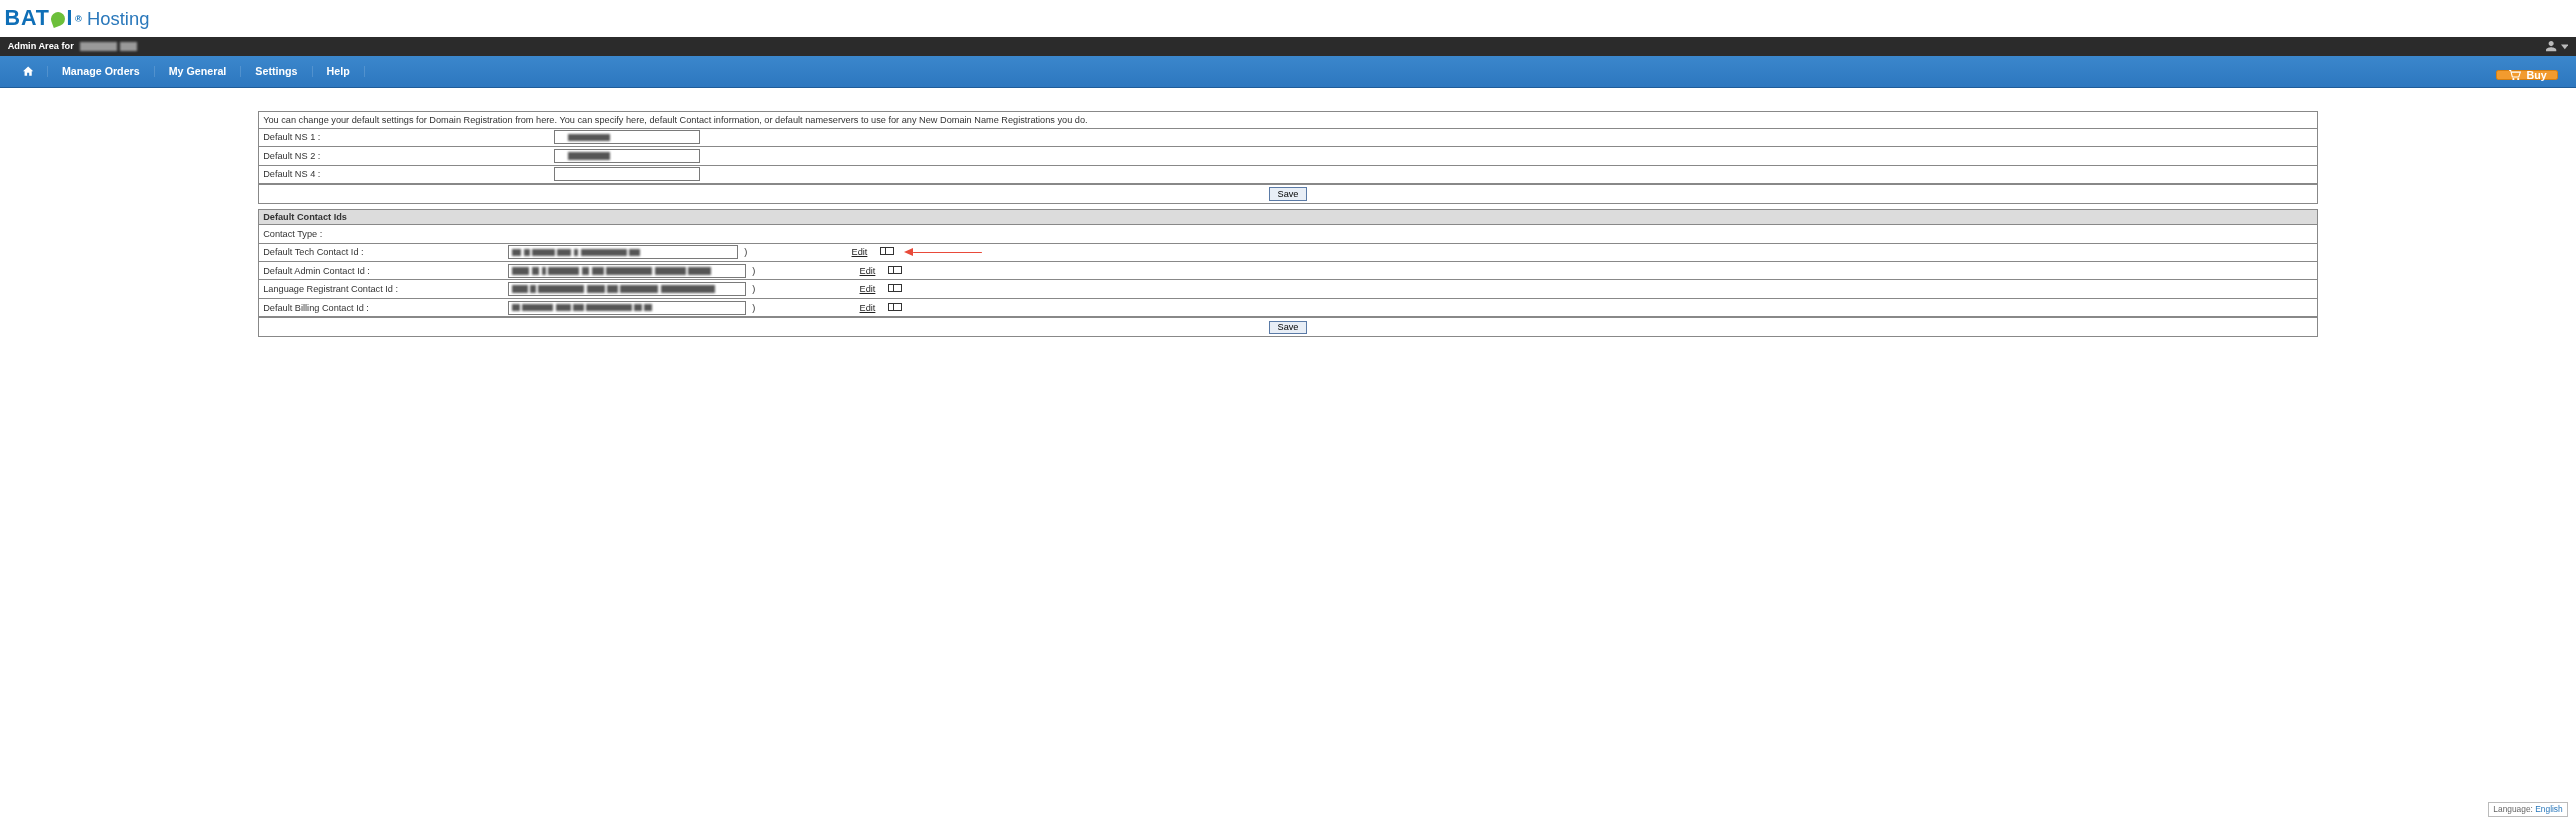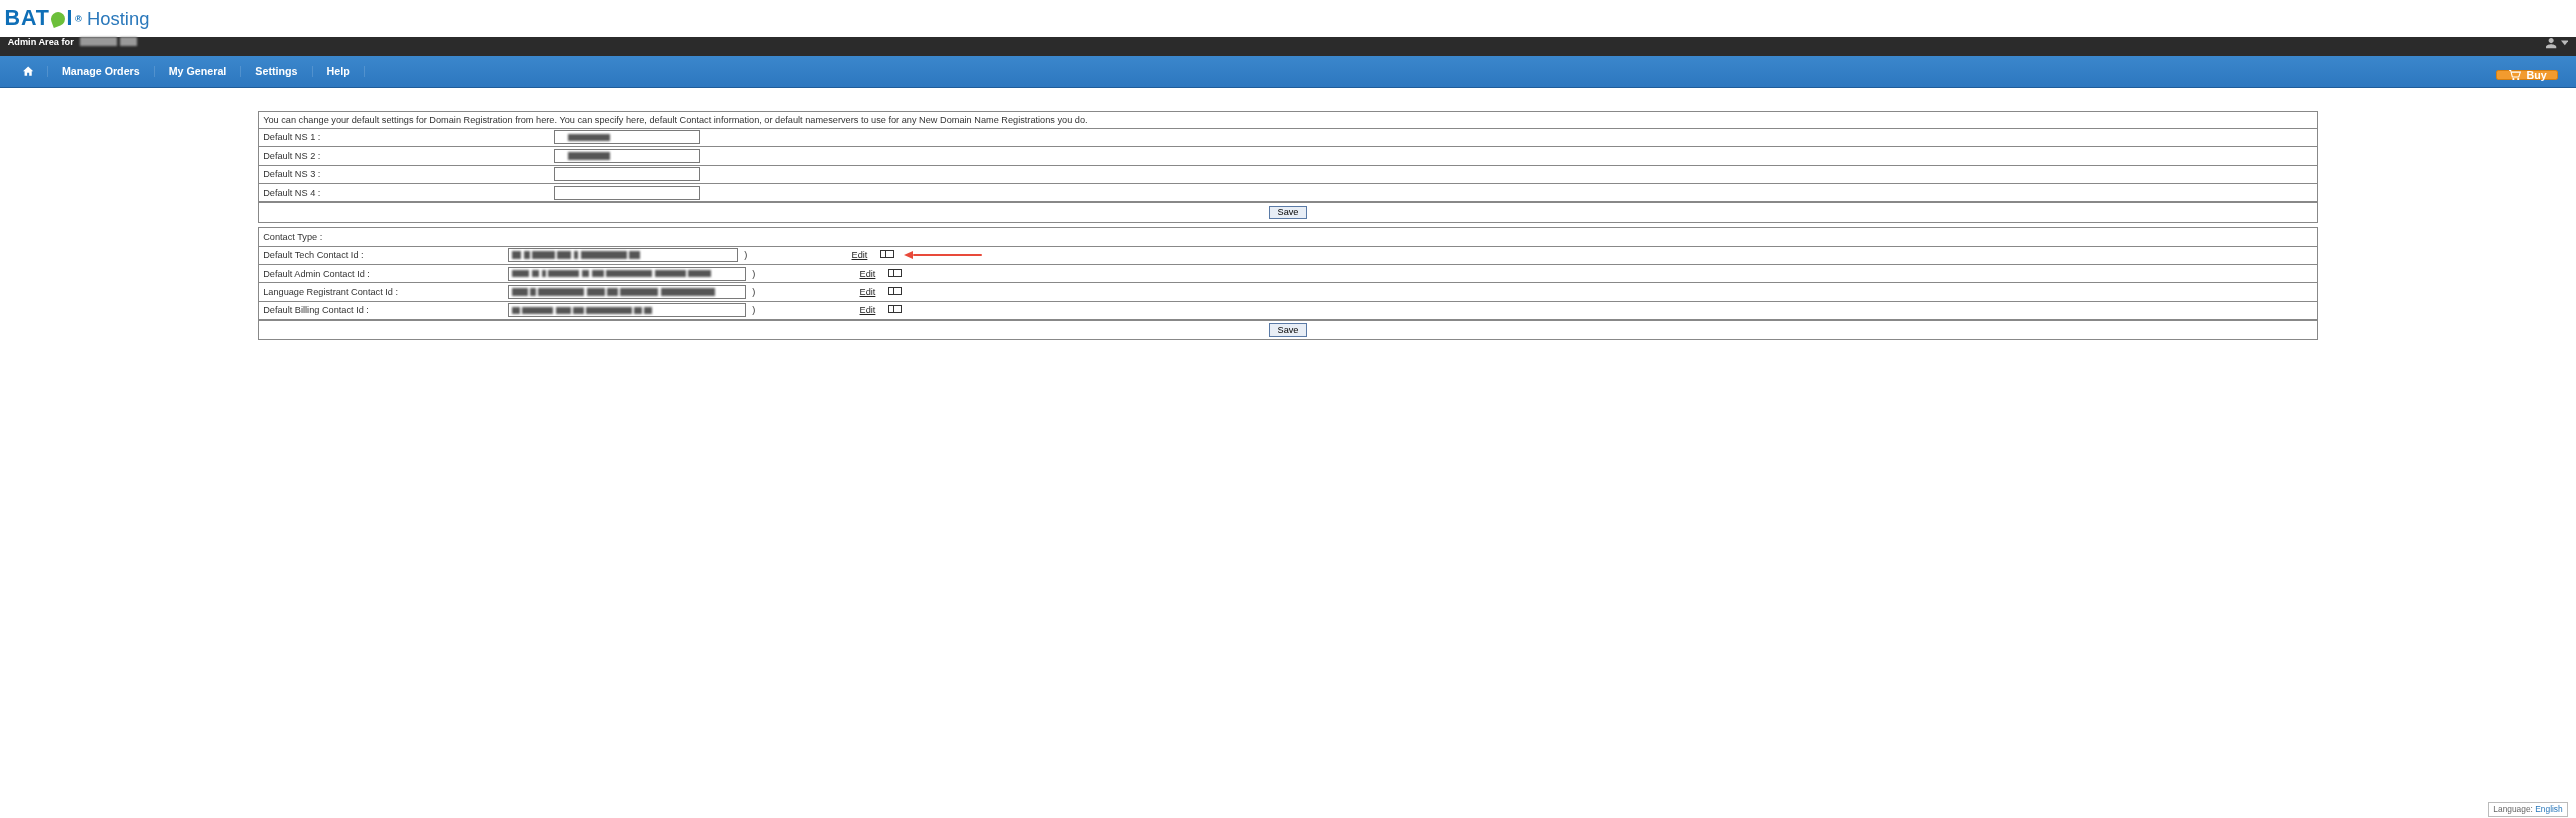--- a/index.html
+++ b/index.html
@@ -6,21 +6,21 @@
   body { font-family: Arial, Helvetica, sans-serif; font-size: 10px; color: #333; background: #fff; }
   
   
   .header-logo { display: flex; align-items: baseline; padding: 6.1px 4.6px; }
   .logo-text { font-family: Arial, sans-serif; font-weight: 800; font-size: 21.5px; color: #0f6fb7; letter-spacing: 0.8px; display: flex; align-items: center; }
   .logo-leaf { display: inline-block; width: 14px; height: 14px; background: #6cbf3a; border-radius: 50% 50% 50% 0; transform: rotate(-20deg); margin: 0 1.5px; }
   .logo-reg { font-size: 9.2px; vertical-align: top; margin-left: 1.5px; }
   .logo-sub { font-size: 18.4px; font-weight: 400; color: #2a78bb; margin-left: 4.6px; }
   
   
-  .admin-bar { background: #2b2b2b; color: #fff; display: flex; align-items: flex-start; height: 18.4px; padding: 0 7.7px; font-size: 9.2px; }
+  .admin-bar { background: #2b2b2b; color: #fff; display: flex; align-items: center; height: 18.4px; padding: 0 7.7px; font-size: 9.2px; }
   .admin-bar .admin-label { font-weight: bold; }
   .admin-bar .redacted { display: inline-block; height: 8.4px; background: #999; filter: blur(0.8px); margin: 0 1.5px; vertical-align: middle; }
   .admin-bar .right { margin-left: auto; display: flex; align-items: center; gap: 3.1px; color: #bbb; }
   
   
   .nav-bar { background: linear-gradient(to bottom, #3b87cc, #2d77bf); display: flex; align-items: stretch; height: 32px; padding: 10px; border-bottom: 0.8px solid #1f5c99; }
   .nav-item { display: flex; align-items: center; padding: 0 14px; color: #fff; font-weight: bold; font-size: 10.7px; border-right: 0.8px solid rgba(255,255,255,0.15); cursor: pointer; }
   .nav-item.home { padding: 0 12.3px; }
   .nav-spacer { flex: 1; }
   .buy-btn { margin: 4.6px 7.7px 4.6px 0; background: #f29b2e; color: #fff; border: 0.8px solid #d67f10; border-radius: 2.3px; padding: 3.8px 10.7px; font-weight: bold; font-size: 10.7px; display: flex; align-items: center; gap: 4.6px; cursor: pointer; }
@@ -114,37 +114,32 @@
         </div>
     </div>
     <div class="form-row">
       <div class="label-cell">Default NS 2 :</div>
       <div class="input-cell">
           <input type="text" value="" style="">
           <span class="redblock" style="width:42px;position:relative;left:-138px"></span>
         </div>
     </div>
     <div class="form-row">
-      <div class="label-cell">Default NS 3 :</div>
+      <div class="label-cell">Default NS 4 :</div>
       <div class="input-cell">
           <input type="text" value="" style="">
         </div>
     </div>
-    <div class="form-row">
-      <div class="label-cell">Default NS 4 :</div>
-      <div class="input-cell">
-          <input type="text" value="" style="">
-        </div>
-    </div>
     <div class="save-row">
       <button class="save-btn">Save</button>
     </div>
   </div>
 
   <div class="panel">
+    <div class="section-header">Default Contact Ids</div>
     <div class="form-row">
       <div class="label-cell" style="width:245px">Contact Type :</div>
     </div>
 
     <div class="form-row">
       <div class="label-cell" style="width:245px">Default Tech Contact Id :</div>
       <div class="input-cell">
         <span class="contact-box">
           <span class="redblock" style="width:9.2px"></span>
             <span class="redblock" style="width:6.1px"></span>

